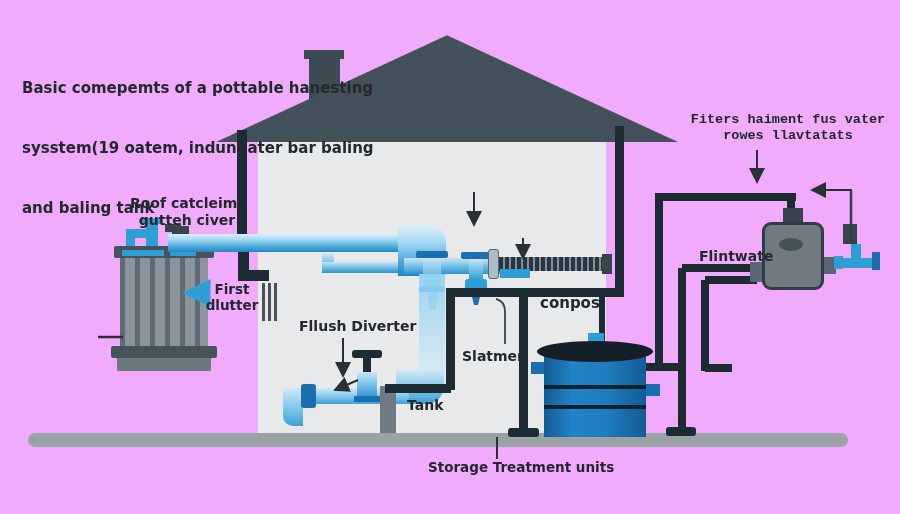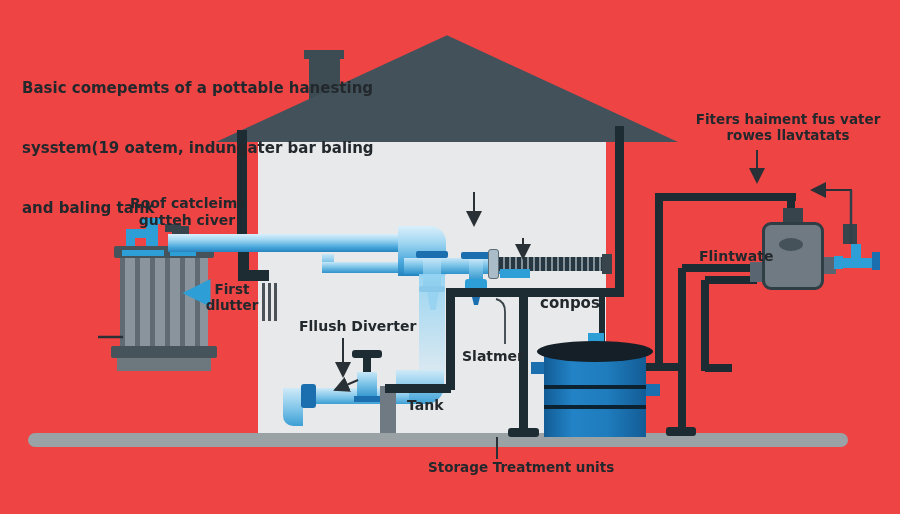--- a/index.html
+++ b/index.html
@@ -1,18 +1,18 @@
 <!DOCTYPE html>
 <html><head>
 <meta charset="utf-8">
 <style>
   html,body{margin:0;padding:0;background:#fff;}
   .canvas{
     position:relative;width:900px;height:514px;overflow:hidden;
-    background:#ef4444;
+    background:#f0abfc;
     font-family:"DejaVu Sans","Liberation Sans",sans-serif;
   }
   .abs{position:absolute;}
   
   .wall{background:#e7e9ea;}
   .roofc{background:#43525a;}
   .chimney{background:#3d4b53;}
   .ground{background:#9aa2a6;border-radius:7px;}
   .dark{background:#1d2b33;}
   .darkr{background:#1d2b33;border-radius:3px;}
@@ -190,21 +190,21 @@
     <div>dlutter</div>
   </div>
 
 
 
   <div class="abs lbl t14" style="left:299px;top:318px;">Fllush Diverter</div>
   <div class="abs lbl t14" style="left:407px;top:397px;">Tank</div>
   <div class="abs lbl t15" style="left:540px;top:295px;">conpos</div>
   <div class="abs lbl t14" style="left:462px;top:348px;">Slatmer</div>
 
-  <div class="abs lbl t13 ctr" style="left:688px;top:112px;width:200px;">
+  <div class="abs lbl t13 ctr" style="left:688px;top:112px;width:200px;font-family:Liberation Mono, monospace;">
     <div>Fiters haiment fus vater</div>
     <div>rowes llavtatats</div>
   </div>
 
   <div class="abs lbl t14" style="left:699px;top:248px;">Flintwate</div>
   <div class="abs lbl t13" style="left:428px;top:460px;">Storage Treatment units</div>
 
 </div>
 
 </body></html>

